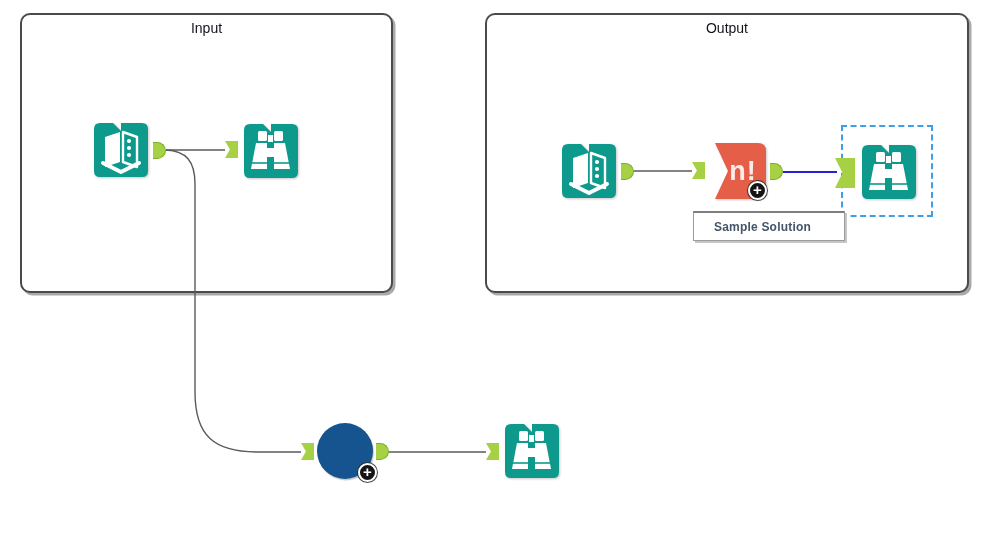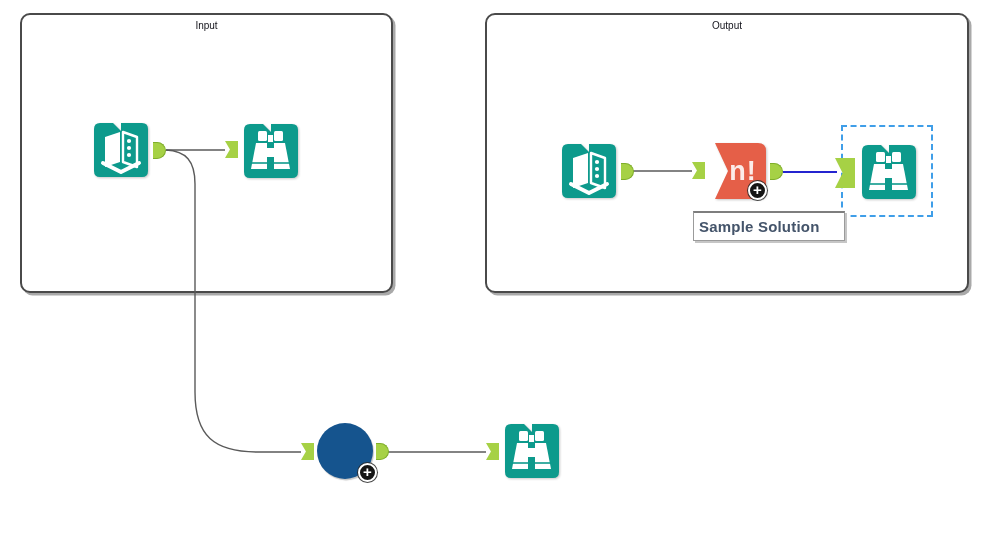--- a/index.html
+++ b/index.html
@@ -16,21 +16,21 @@
   }
   .wires{position:absolute;left:0;top:0;width:998px;height:560px;z-index:3;pointer-events:none;}
   .wires path{pointer-events:stroke;}
 
   .tool-container{
     position:absolute;background:#fff;border:2px solid var(--container_border);
     border-radius:10px;box-shadow:2.5px 2.5px 0 #a9a9a9;z-index:1;box-sizing:border-box;
   }
   .container-title{
     position:absolute;top:5px;left:0;width:100%;text-align:center;
-    font-size:10px;color:var(--title_text);
+    font-size:14px;color:var(--title_text);
   }
   #c-input{left:20px;top:13px;width:373px;height:280px;}
   #c-output{left:485px;top:13px;width:484px;height:280px;padding-left:28px;}
 
   .tool{position:absolute;width:58px;height:58px;z-index:5;}
   .tool svg{display:block;filter:drop-shadow(1px 1.5px 1px rgba(0,0,0,0.22));}
   #t-book1{left:92px;top:121px;}
   #t-browse1{left:242px;top:122px;}
   #t-book2{left:560px;top:142px;}
   #t-macro{left:709px;top:142px;}
@@ -70,22 +70,22 @@
 
   .selection-rect{
     position:absolute;left:841px;top:125px;width:92px;height:92px;
     border:2px dashed var(--selection_blue);z-index:2;box-sizing:border-box;background:transparent;
   }
 
   .annotation-box{
     position:absolute;left:693px;top:211px;width:152px;height:30px;z-index:7;
     background:#fff;border:1px solid #9b9b9b;border-top:2px solid #7e7e7e;
     box-shadow:2px 2px 0 #c6c6c6;box-sizing:border-box;
-    display:flex;align-items:center;padding-left:5px;
-    font-size:15px;font-weight:bold;color:var(--annotation_text);
+    display:flex;align-items:center;padding-left:20px;
+    font-size:12px;font-weight:bold;color:var(--annotation_text);
     letter-spacing:0.2px;
   }
 
   .plus-badge{
     position:absolute;width:19px;height:19px;border-radius:50%;z-index:8;
     background:var(--badge_black);border:2px solid #fff;box-sizing:border-box;
     box-shadow:0 0 0 1px rgba(40,40,40,0.85);
     display:flex;align-items:center;justify-content:center;
     color:#fff;font-size:15px;font-weight:bold;line-height:1;
   }

